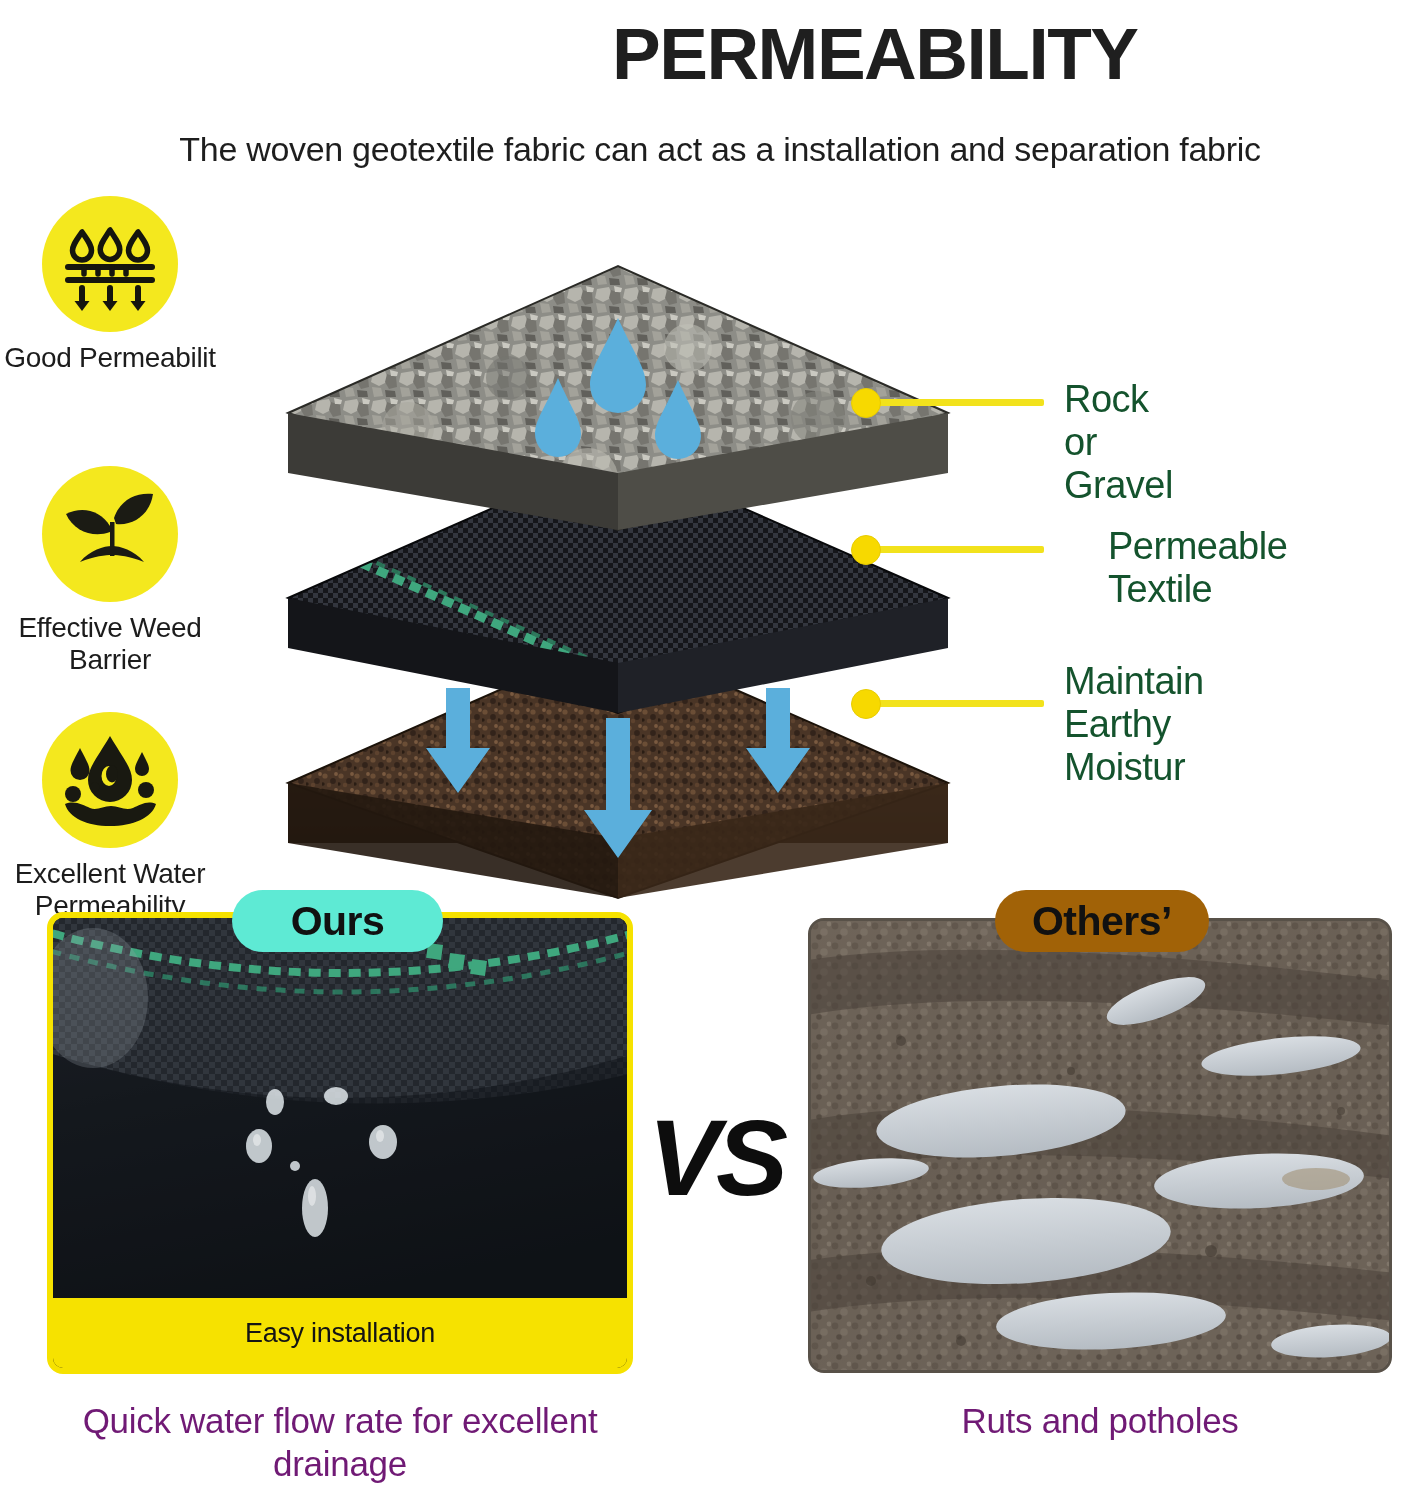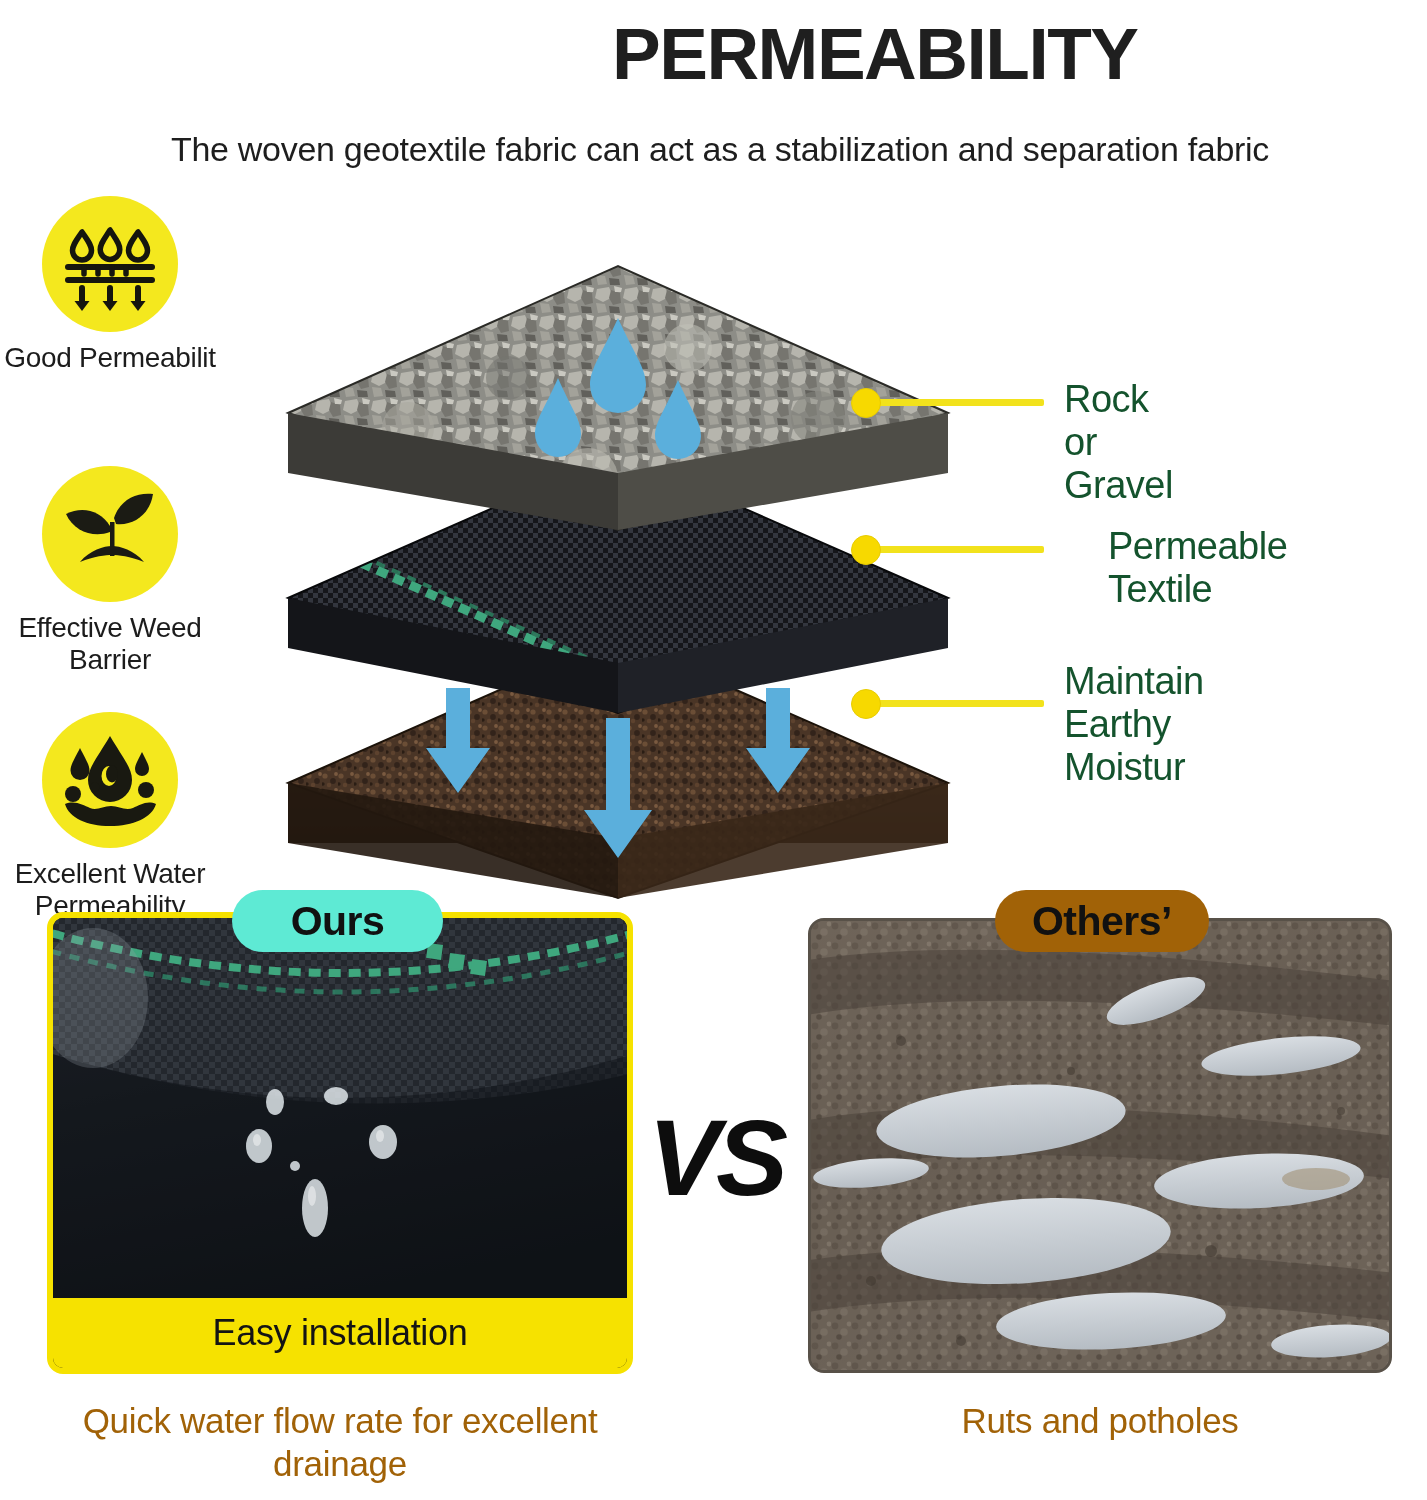--- a/index.html
+++ b/index.html
@@ -67,21 +67,21 @@
 
   
   #compare-ours {
     position:absolute; left:47px; top:912px; width:586px; height:462px;
     border:6px solid #F6E200; border-radius:16px; overflow:hidden; background:#111;
   }
   #ours-photo { position:absolute; inset:0; bottom:70px; overflow:hidden; }
   #ours-caption {
     position:absolute; left:0; right:0; bottom:0; height:70px;
     background:#F6E200; display:flex; align-items:center; justify-content:center;
-    font-size:36px; color:#141414; letter-spacing:-0.3px;
+    font-size:27px; color:#141414; letter-spacing:-0.3px;
   }
   #ours-badge {
     position:absolute; left:232px; top:890px; width:211px; height:62px;
     background:#5eead4; border-radius:31px; z-index:6;
     display:flex; align-items:center; justify-content:center;
     font-size:41px; font-weight:bold; color:#111; letter-spacing:-0.5px;
   }
 
   #compare-others {
     position:absolute; left:808px; top:918px; width:584px; height:455px;
@@ -96,33 +96,33 @@
   }
 
   #vs-mark {
     position:absolute; left:648px; top:1104px;
     font-size:108px; font-weight:bold; font-style:italic; color:#0d0d0d;
     letter-spacing:-4px; line-height:1; z-index:5;
   }
 
   .bottom-caption {
     position:absolute; text-align:center; font-size:35px;
-    line-height:1.22; color:#a16207; letter-spacing:-0.3px;
+    line-height:1.22; color:#701a75; letter-spacing:-0.3px;
   }
   #caption-left  { left:30px;  top:1400px; width:620px; }
   #caption-right { left:800px; top:1400px; width:600px; }
 </style>
 </head>
 <body>
 
 <div id="header-bar">
   <div id="permeability-word">PERMEABILITY</div>
 </div>
 
-<div id="subtitle">The woven geotextile fabric can act as a stabilization and separation fabric</div>
+<div id="subtitle">The woven geotextile fabric can act as a installation and separation fabric</div>
 
 <div class="feature" id="feature-0">
   <div class="feature-circle">
     <span>
       <svg width="104" height="104" viewBox="0 0 104 104">
         <g fill="none" stroke="#15150e" stroke-width="5.5" stroke-linecap="round" stroke-linejoin="round">
           <path d="M24 22 C18 31 14.5 35 14.5 40.5 A9.5 9.5 0 0 0 33.5 40.5 C33.5 35 30 31 24 22 Z"></path>
           <path d="M52 20 C46 29.5 42.2 33.8 42.2 39.6 A9.8 9.8 0 0 0 61.8 39.6 C61.8 33.8 58 29.5 52 20 Z"></path>
           <path d="M80 22 C74 31 70.5 35 70.5 40.5 A9.5 9.5 0 0 0 89.5 40.5 C89.5 35 86 31 80 22 Z"></path>
           <path d="M10 57 H94" stroke-width="6"></path>

